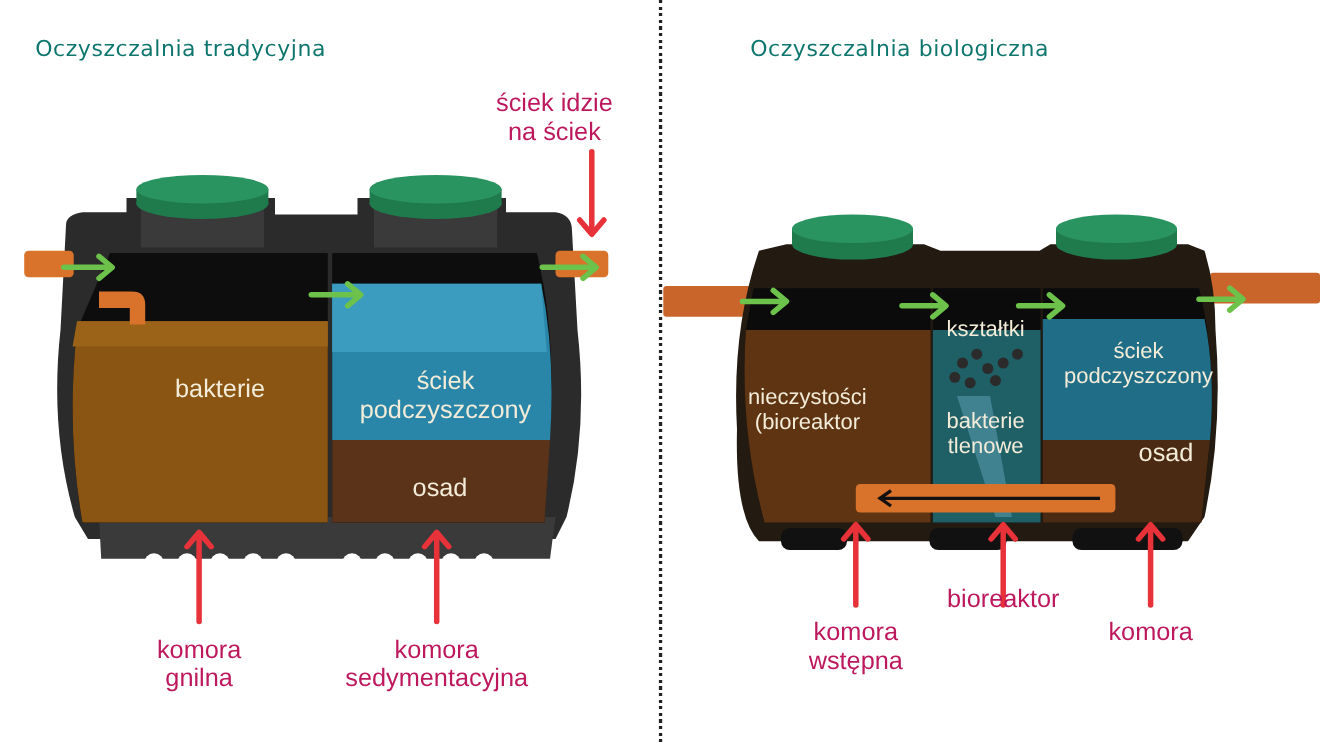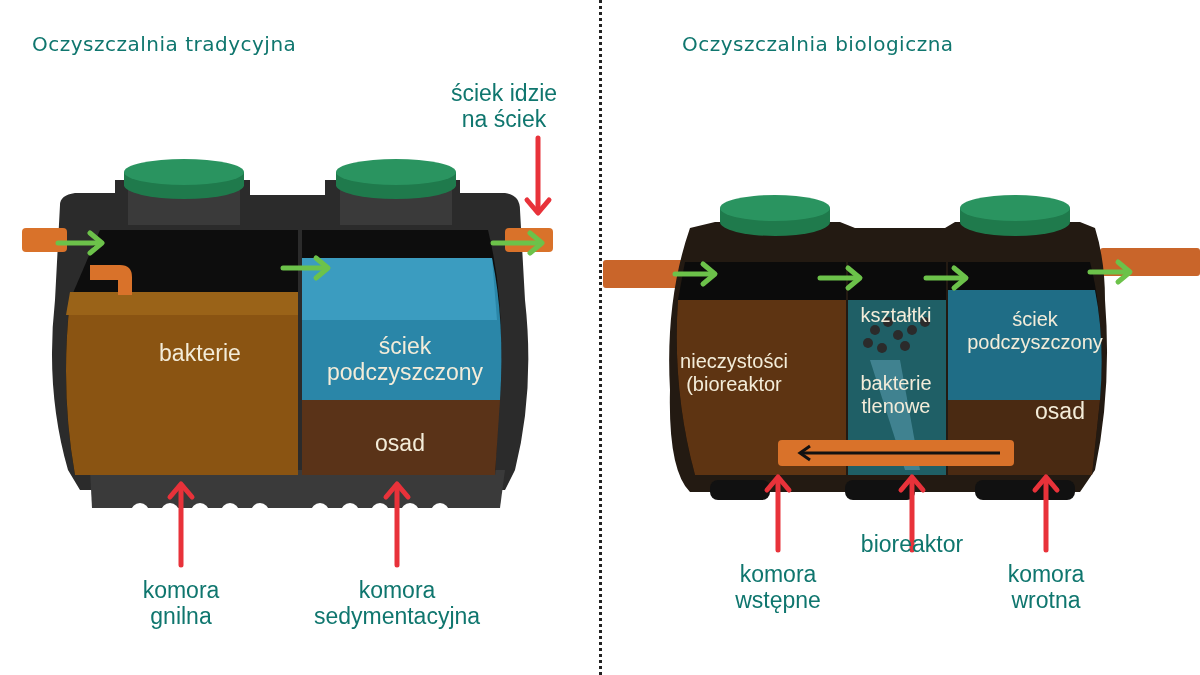--- a/index.html
+++ b/index.html
@@ -6,21 +6,21 @@
   html, body { width: 1200px; height: 675px; background: #ffffff; overflow: hidden; }
   body { position: relative; font-family: "DejaVu Sans", sans-serif; color: #111; }
 
   .title { position: absolute; top: 32px; font-family: "DejaVu Sans", sans-serif; font-size: 20px; font-weight: 500; color: #0f766e; letter-spacing: 0.5px; }
   .title.left { left: 32px; }
   .title.right { left: 654px; margin-left: 28px; }
 
   .divider { position: absolute; left: 599px; top: 0; width: 3px; height: 675px;
     background-image: repeating-linear-gradient(to bottom, #222 0 3px, transparent 3px 6px); }
 
-  .lbl { position: absolute; font-family: "Liberation Sans", sans-serif; font-size: 23px; line-height: 26px; color: #0f766e; text-align: center; white-space: nowrap; }
+  .lbl { position: absolute; font-family: "Liberation Sans", sans-serif; font-size: 23px; line-height: 26px; color: #be185d; text-align: center; white-space: nowrap; }
   .lbl.light { color: #f3ecd9; }
   .lbl.small { font-size: 20px; line-height: 23px; }
 
   .panel { position: absolute; }
   svg { display: block; }
 </style>
 </head>
 <body>
 
 <div class="title left">Oczyszczalnia tradycyjna</div>
@@ -182,34 +182,33 @@
       <line x1="446" y1="550" x2="446" y2="478"></line>
         <polyline points="435,490 446,477 457,490"></polyline>
     </g>
   </svg>
 </div>
 
 <div class="lbl light small" style="left:644px;top:350px;width:180px;">
   <div>nieczystości</div>
   <div>(bioreaktor</div>
 </div>
-<div class="lbl light small" style="left:842px;top:304px;width:108px;">kształtki</div>
+<div class="lbl light small" style="left:842px;top:288px;width:108px;">kształtki</div>
 <div class="lbl light small" style="left:842px;top:372px;width:108px;">
   <div>bakterie</div>
   <div>tlenowe</div>
 </div>
 <div class="lbl light small" style="left:950px;top:308px;width:170px;">
   <div>ściek</div>
   <div>podczyszczony</div>
 </div>
 <div class="lbl light" style="left:1010px;top:398px;width:100px;">osad</div>
 
 <div class="lbl" style="left:708px;top:561px;width:140px;">
   <div>komora</div>
-  <div>wstępne</div>
+  <div>wstępna</div>
 </div>
 <div class="lbl" style="left:842px;top:531px;width:140px;">
   <div>bioreaktor</div>
 </div>
 <div class="lbl" style="left:976px;top:561px;width:140px;">
   <div>komora</div>
-  <div>wrotna</div>
 </div>
 
 </body></html>

